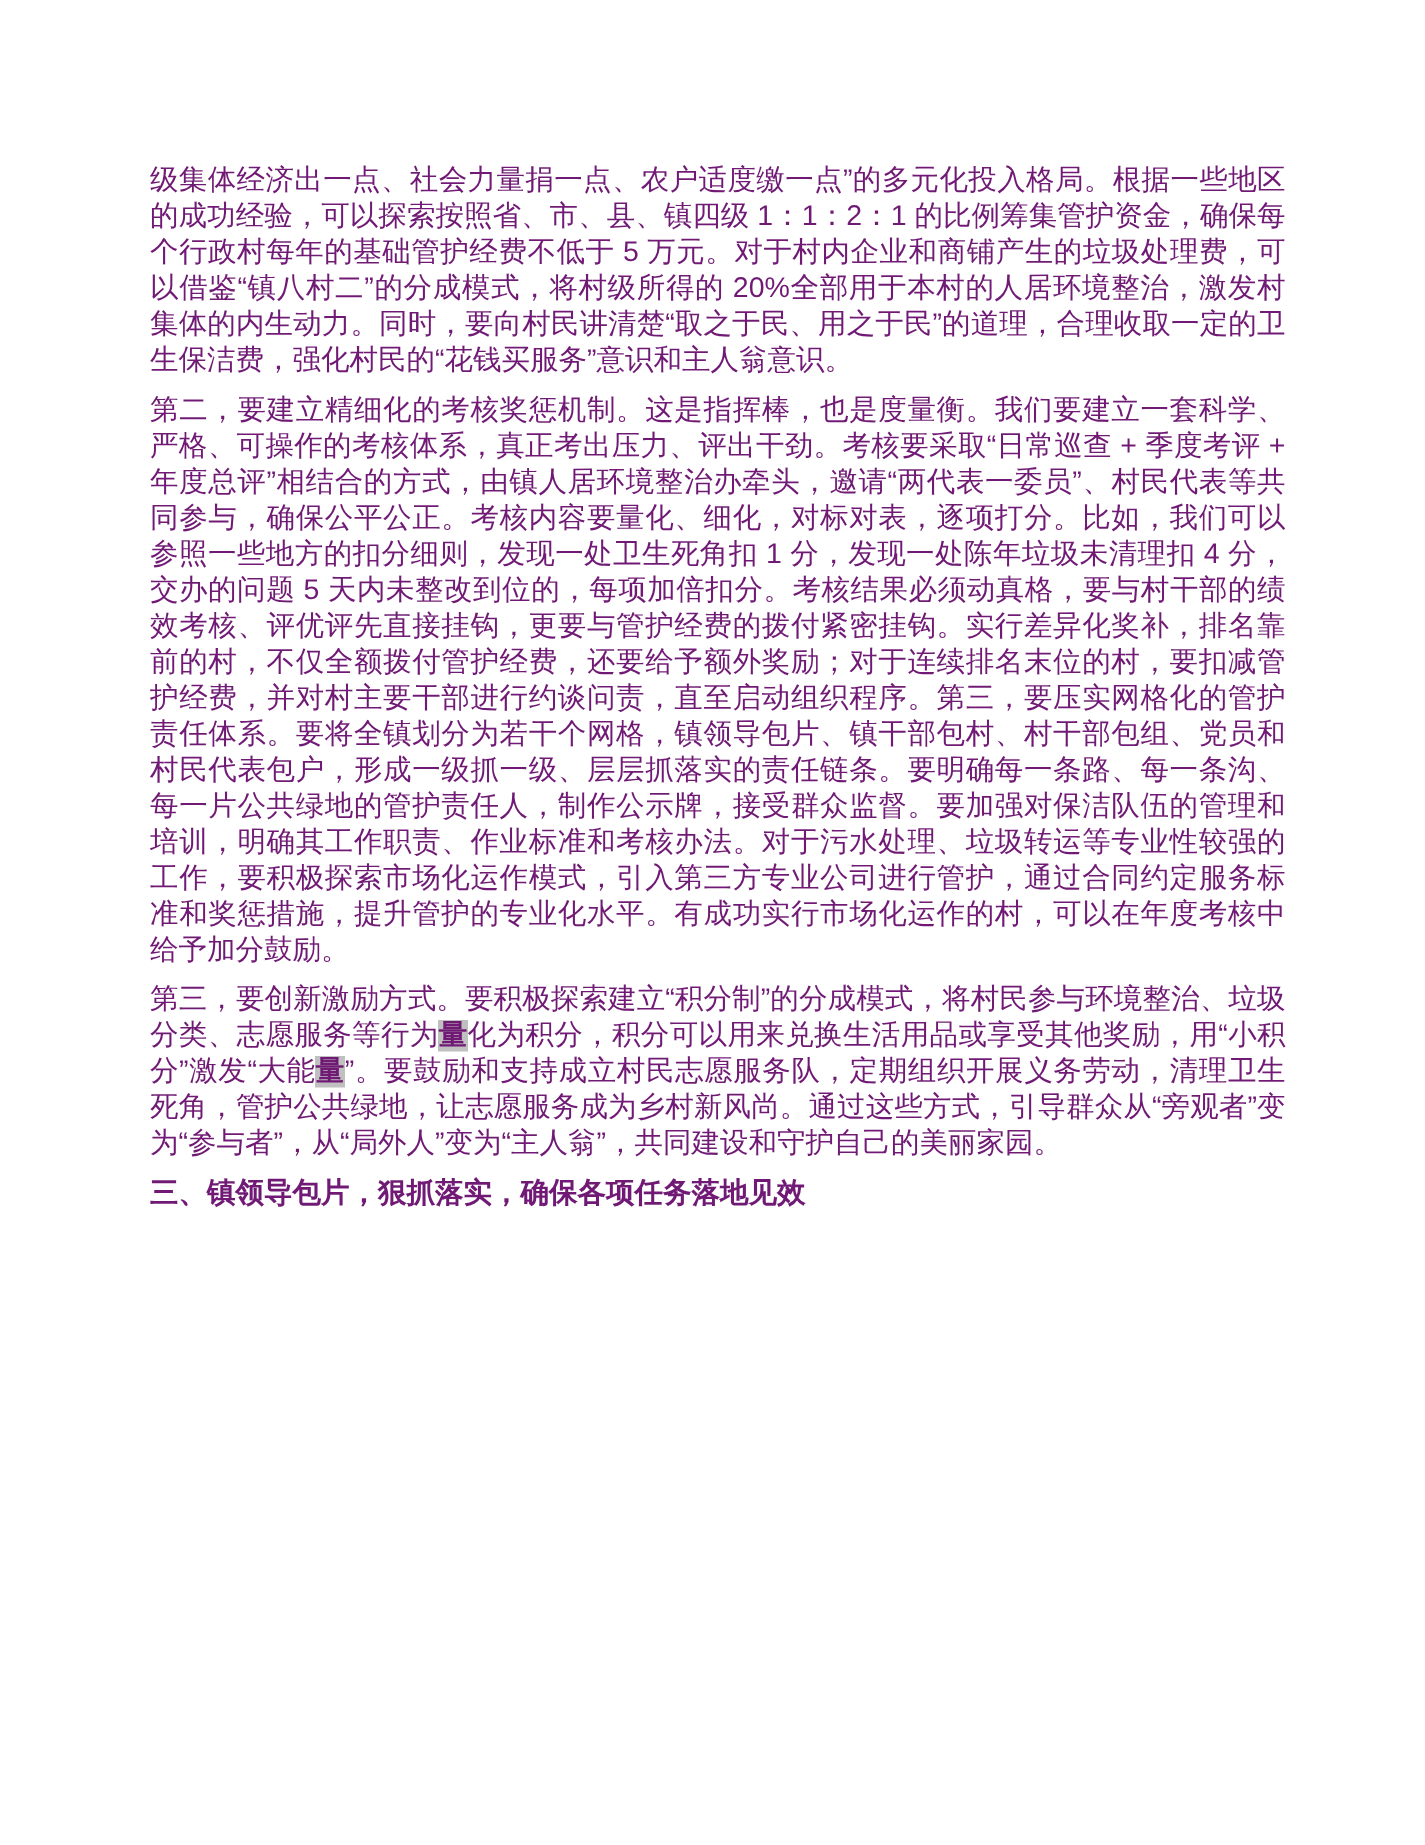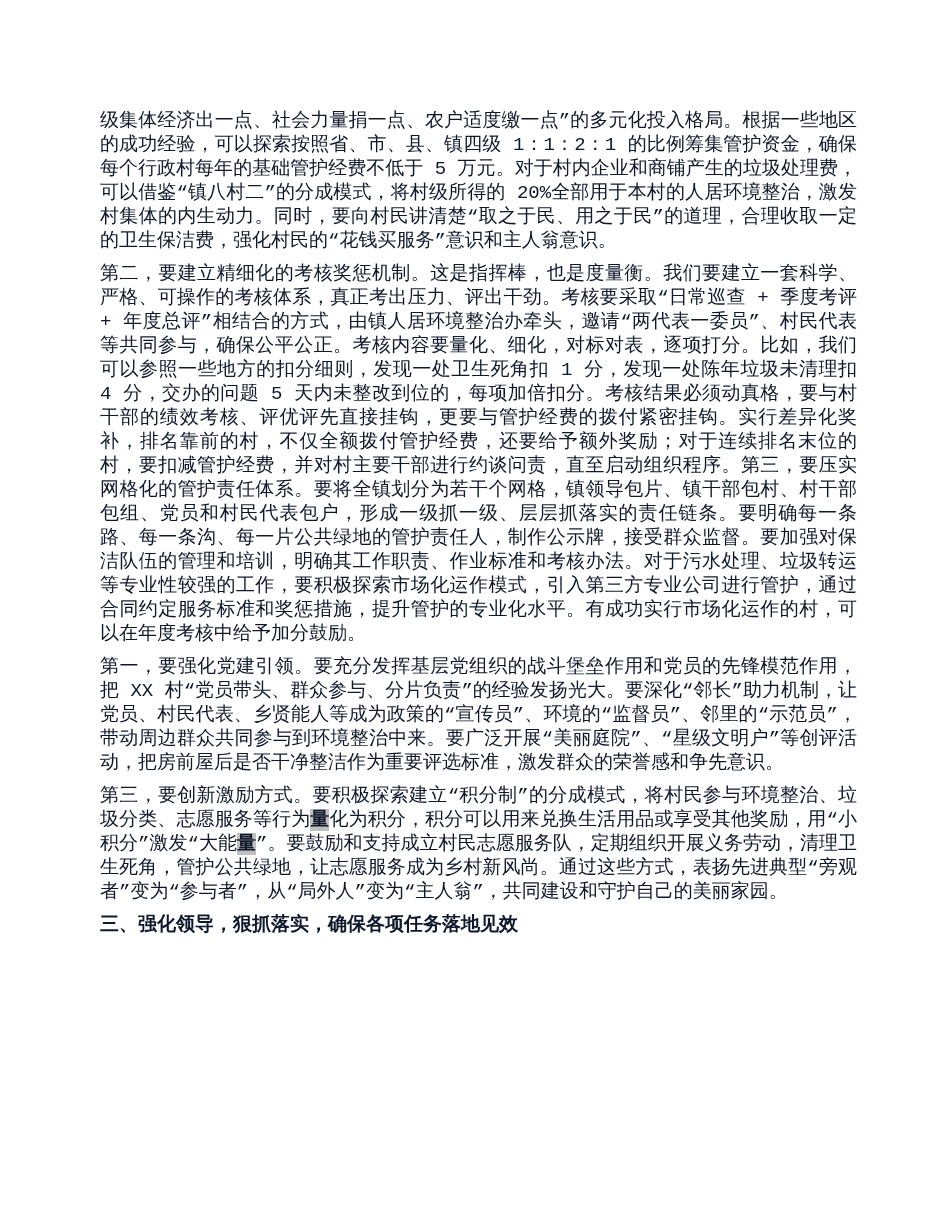--- a/index.html
+++ b/index.html
@@ -12,24 +12,24 @@
     width: 950px;
     height: 1230px;
     background: #ffffff;
     overflow: hidden;
   }
   .doc {
     position: absolute;
     left: 100px;
     top: 109px;
     width: 757px;
-    font-family: Liberation Mono, monospace;
+    font-family: Liberation Sans, sans-serif;
     font-size: 19px;
     line-height: 24px;
-    color: #0f172a;
+    color: #701a75;
     text-align: justify;
   }
   .doc p {
     margin: 0 0 9px 0;
     padding: 0;
   }
   .doc p.heading {
     font-weight: bold;
     margin-top: 5px;
   }
@@ -38,17 +38,16 @@
     font-weight: bold;
   }
 </style>
 </head>
 <body>
 
 <div class="page">
   <div class="doc">
       <p class="body"><span>级集体经济出一点、社会力量捐一点、农户适度缴一点”的多元化投入格局。根据一些地区的成功经验，可以探索按照省、市、县、镇四级 1：1：2：1 的比例筹集管护资金，确保每个行政村每年的基础管护经费不低于 5 万元。对于村内企业和商铺产生的垃圾处理费，可以借鉴“镇八村二”的分成模式，将村级所得的 20%全部用于本村的人居环境整治，激发村集体的内生动力。同时，要向村民讲清楚“取之于民、用之于民”的道理，合理收取一定的卫生保洁费，强化村民的“花钱买服务”意识和主人翁意识。</span></p>
       <p class="body"><span>第二，要建立精细化的考核奖惩机制。这是指挥棒，也是度量衡。我们要建立一套科学、严格、可操作的考核体系，真正考出压力、评出干劲。考核要采取“日常巡查 + 季度考评 + 年度总评”相结合的方式，由镇人居环境整治办牵头，邀请“两代表一委员”、村民代表等共同参与，确保公平公正。考核内容要量化、细化，对标对表，逐项打分。比如，我们可以参照一些地方的扣分细则，发现一处卫生死角扣 1 分，发现一处陈年垃圾未清理扣 4 分，交办的问题 5 天内未整改到位的，每项加倍扣分。考核结果必须动真格，要与村干部的绩效考核、评优评先直接挂钩，更要与管护经费的拨付紧密挂钩。实行差异化奖补，排名靠前的村，不仅全额拨付管护经费，还要给予额外奖励；对于连续排名末位的村，要扣减管护经费，并对村主要干部进行约谈问责，直至启动组织程序。第三，要压实网格化的管护责任体系。要将全镇划分为若干个网格，镇领导包片、镇干部包村、村干部包组、党员和村民代表包户，形成一级抓一级、层层抓落实的责任链条。要明确每一条路、每一条沟、每一片公共绿地的管护责任人，制作公示牌，接受群众监督。要加强对保洁队伍的管理和培训，明确其工作职责、作业标准和考核办法。对于污水处理、垃圾转运等专业性较强的工作，要积极探索市场化运作模式，引入第三方专业公司进行管护，通过合同约定服务标准和奖惩措施，提升管护的专业化水平。有成功实行市场化运作的村，可以在年度考核中给予加分鼓励。</span></p>
-      <p class="body"><span>第一，要强化党建引领。要充分发挥基层党组织的战斗堡垒作用和党员的先锋模范作用，把 XX 村“党员带头、群众参与、分片负责”的经验发扬光大。要深化“邻长”助力机制，让党员、村民代表、乡贤能人等成为政策的“宣传员”、环境的“监督员”、邻里的“示范员”，带动周边群众共同参与到环境整治中来。要广泛开展“美丽庭院”、“星级文明户”等创评活动，把房前屋后是否干净整洁作为重要评选标准，激发群众的荣誉感和争先意识。</span></p>
-      <p class="body"><span>第三，要创新激励方式。要积极探索建立“积分制”的分成模式，将村民参与环境整治、垃圾分类、志愿服务等行为</span><span class="hl">量</span><span>化为积分，积分可以用来兑换生活用品或享受其他奖励，用“小积分”激发“大能</span><span class="hl">量</span><span>”。要鼓励和支持成立村民志愿服务队，定期组织开展义务劳动，清理卫生死角，管护公共绿地，让志愿服务成为乡村新风尚。通过这些方式，表扬先进典型“旁观者”变为“参与者”，从“局外人”变为“主人翁”，共同建设和守护自己的美丽家园。</span></p>
-      <p class="heading"><span>三、强化领导，狠抓落实，确保各项任务落地见效</span></p>
+      <p class="body"><span>第三，要创新激励方式。要积极探索建立“积分制”的分成模式，将村民参与环境整治、垃圾分类、志愿服务等行为</span><span class="hl">量</span><span>化为积分，积分可以用来兑换生活用品或享受其他奖励，用“小积分”激发“大能</span><span class="hl">量</span><span>”。要鼓励和支持成立村民志愿服务队，定期组织开展义务劳动，清理卫生死角，管护公共绿地，让志愿服务成为乡村新风尚。通过这些方式，引导群众从“旁观者”变为“参与者”，从“局外人”变为“主人翁”，共同建设和守护自己的美丽家园。</span></p>
+      <p class="heading"><span>三、镇领导包片，狠抓落实，确保各项任务落地见效</span></p>
     </div>
 </div>
 
 </body></html>

